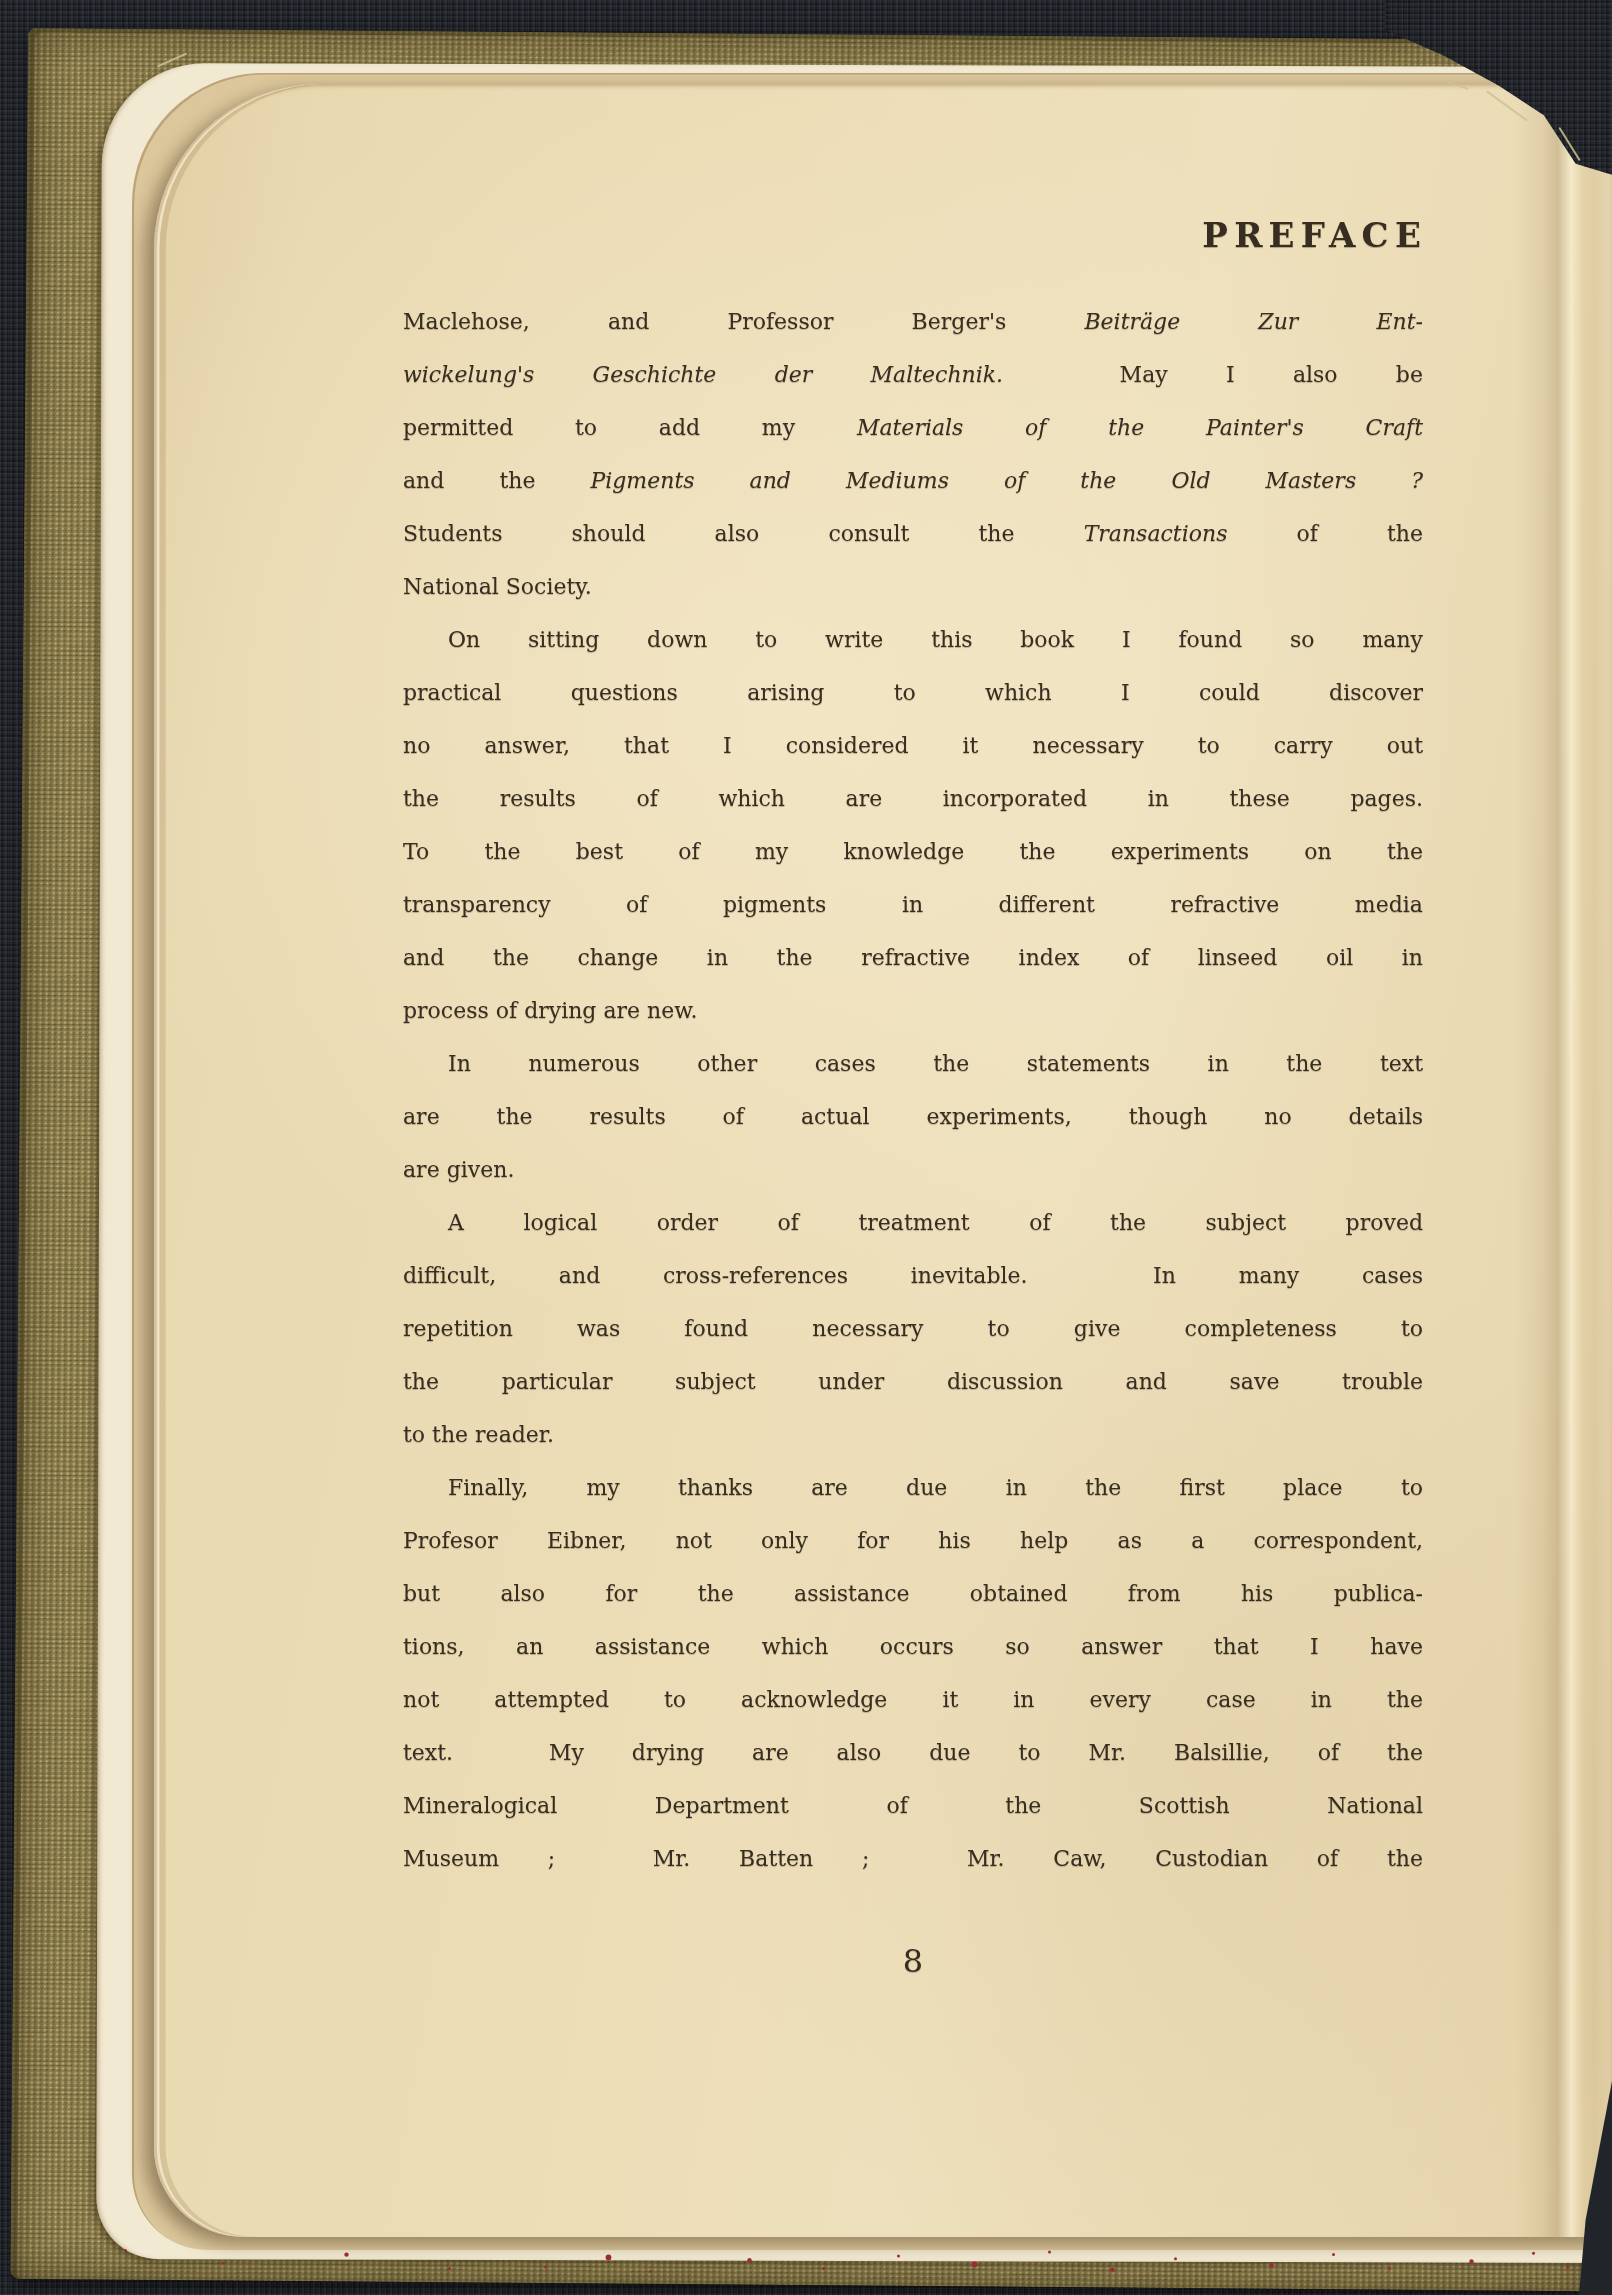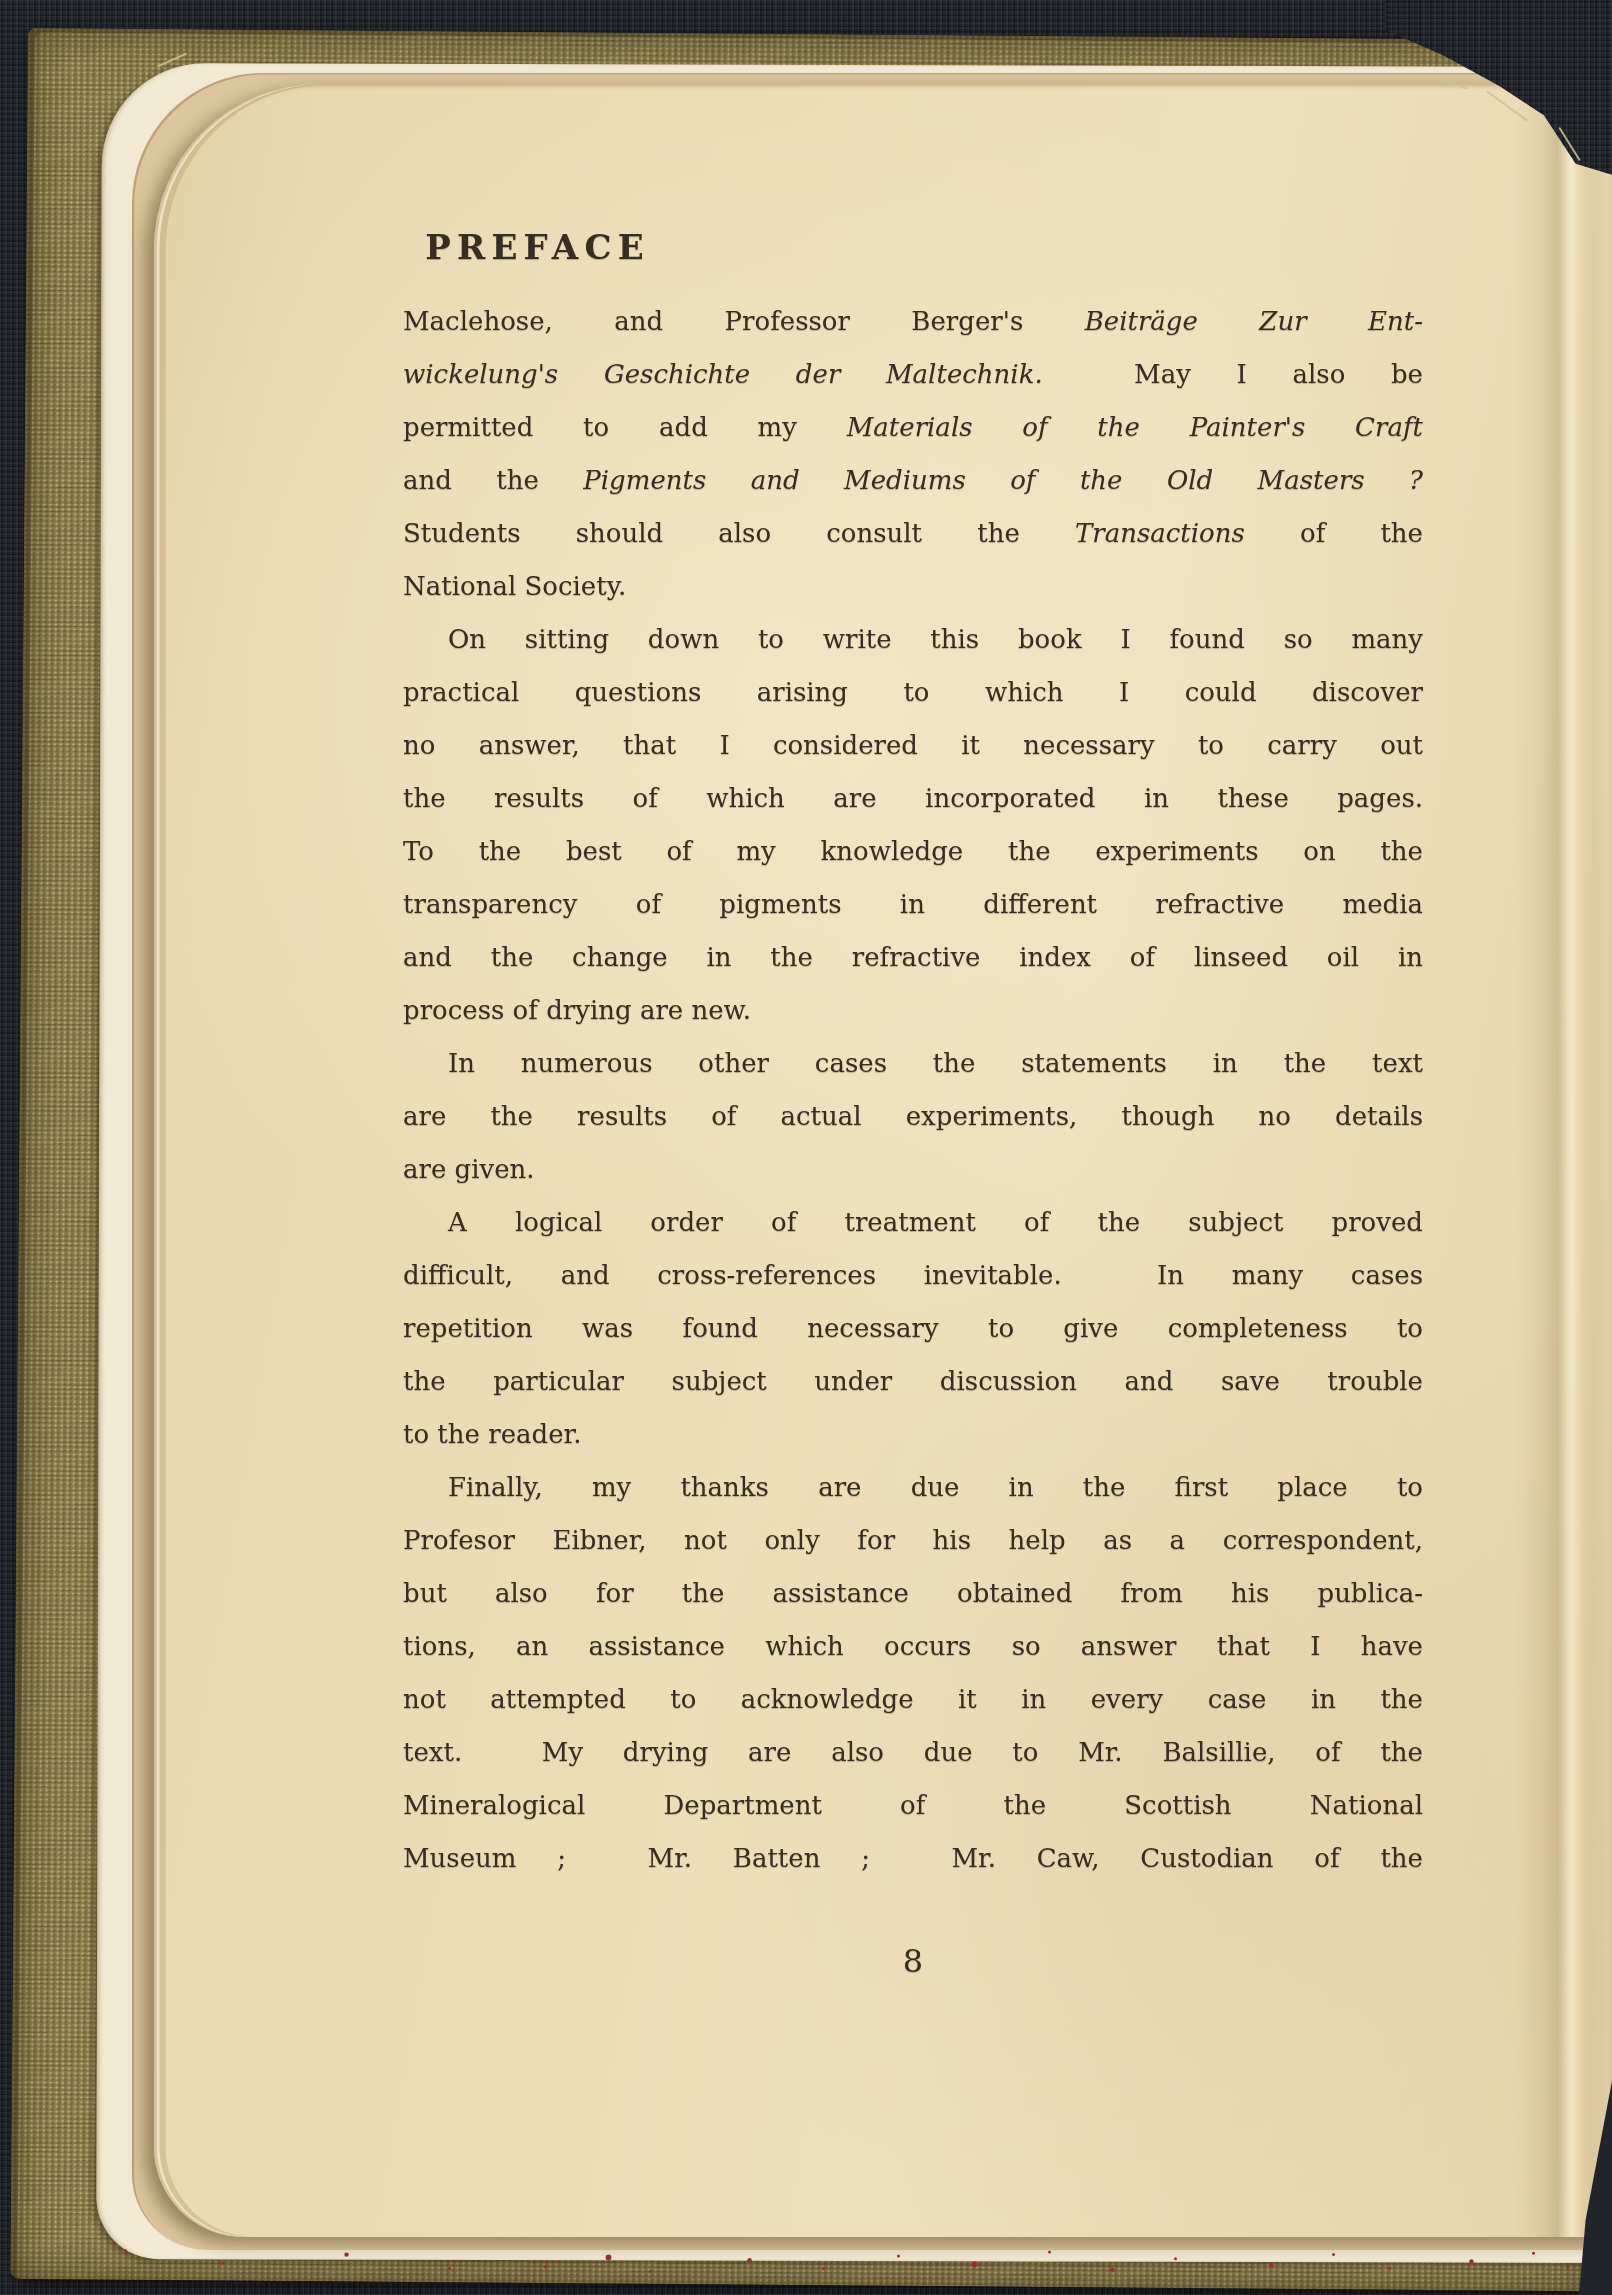--- a/index.html
+++ b/index.html
@@ -104,30 +104,30 @@
     box-shadow:
       97px 12.4px 0 0, 221px 4.1px 0 0.7px, 324px 18px 0 0, 420px 16.5px 0 0,
       483px 6.9px 0 1.4px, 525px 20.7px 0 0, 624px 9.7px 0 0.7px, 698px 18px 0 0,
       773px 5.5px 0 0, 849px 13.8px 0 1.4px, 924px 1.4px 0 0, 987px 19.3px 0 0.7px,
       1050px 8.3px 0 0, 1146px 15px 0 0.7px, 1208px 4.1px 0 0, 1264px 18px 0 0,
       1346px 11px 0 0.7px, 1408px 2.8px 0 0, 1442px 16.5px 0 0;
   }
   
   .title {
     position: absolute; left: 403px; top: 204px; width: 1020px;
-    margin: 16px; text-align: left;
+    margin: 4px; text-align: right;
     font-size: 34px; font-weight: bold; line-height: 55px;
     letter-spacing: 6.2px; text-indent: 6.2px;
     color: var(--ink, #372d21);
     text-shadow: 0 0.7px 0.7px rgba(70,55,35,0.35);
   }
   .text-block {
     position: absolute; left: 403px; top: 295px; width: 1020px;
     color: var(--ink, #372d21);
-    font-size: 26px; line-height: 53px;
+    font-size: 22px; line-height: 53px;
     text-shadow: 0 0.7px 0.7px rgba(70,55,35,0.30);
   }
   .line {
     white-space: pre-wrap;
     text-align: justify; text-align-last: justify;
   }
   .line.last { text-align-last: left; }
   .line.indent { text-indent: 45px; }
   .it { font-style: italic; }
   .page-number {

